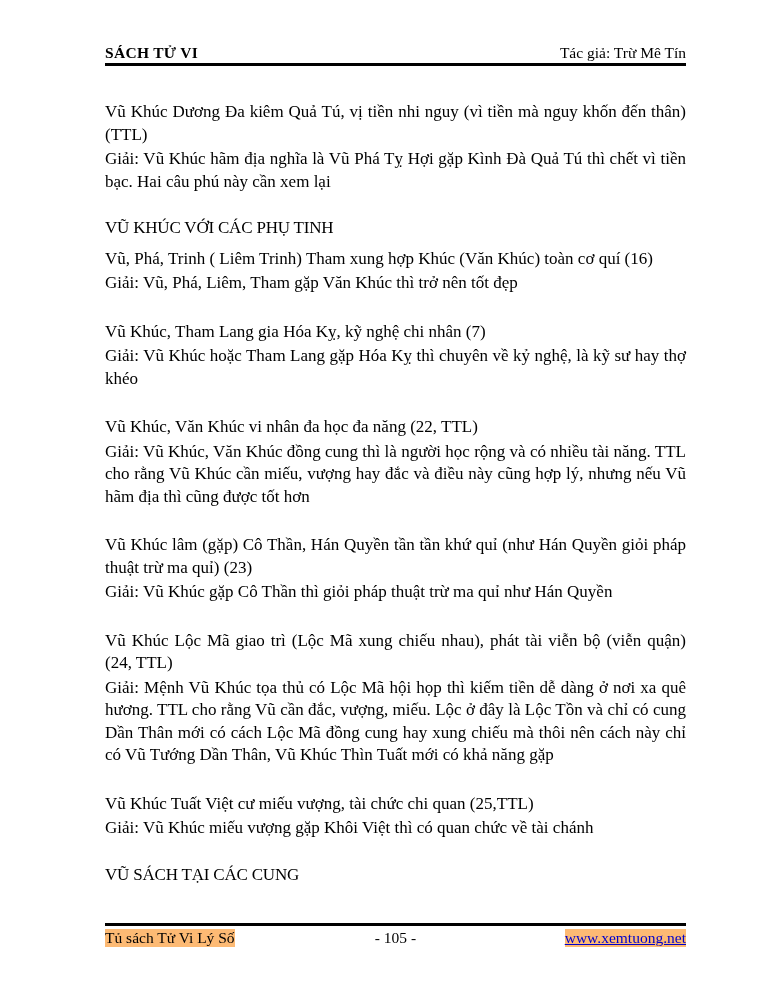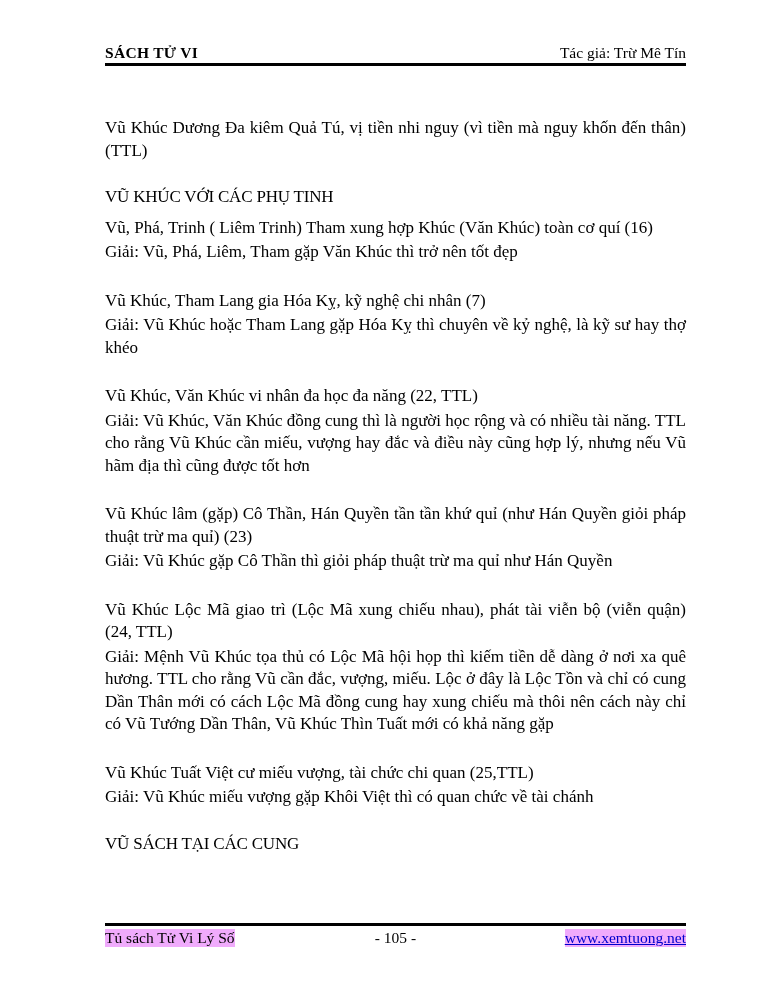--- a/index.html
+++ b/index.html
@@ -24,57 +24,57 @@
   .hdr-rule {
     position: absolute; left: 105px; right: 79px; top: 63px;
     height: 3px; background: #000000;
   }
 
   
   .content {
     position: absolute; left: 105px; right: 79px; top: 101px;
     font-size: 17px; line-height: 22.5px;
     text-align: justify;
-    margin-top: 16px;
   }
   .para { margin: 0 0 2px 0; }
   .group-start { margin-top: 26px; }
   .heading {
     margin: 24px 0 8px 0;
     text-align: left;
     letter-spacing: -0.2px;
   }
 
   
   .ftr-rule {
     position: absolute; left: 105px; right: 79px; top: 923px;
     height: 3px; background: #000000;
   }
   .ftr {
     position: absolute; left: 105px; right: 79px; top: 929px;
     font-size: 15.5px;
     display: flex; justify-content: space-between; align-items: baseline;
   }
   .ftr-center { position: absolute; left: 0; right: 0; text-align: center; }
-  .ftr-left, .ftr-right { position: relative; z-index: 1; background: #f0abfc; }
+  .ftr-left, .ftr-right { position: relative; z-index: 1; background: #fdba74; }
   a.site-link { color: #0000cc; text-decoration: underline; cursor: pointer; margin-left: 24px; }
 </style>
 </head>
 <body>
 
 <div class="page">
 
   <div class="hdr">
     <span class="hdr-left">SÁCH TỬ VI</span>
     <span class="hdr-right">Tác giả: Trừ Mê Tín</span>
   </div>
   <div class="hdr-rule"></div>
 
   <div class="content">
     <div class="para">Vũ Khúc Dương Đa kiêm Quả Tú, vị tiền nhi nguy (vì tiền mà nguy khốn đến thân) (TTL)</div>
+    <div class="para">Giải: Vũ Khúc hãm địa nghĩa là Vũ Phá Tỵ Hợi gặp Kình Đà Quả Tú thì chết vì tiền bạc. Hai câu phú này cần xem lại</div>
     <div class="heading">VŨ KHÚC VỚI CÁC PHỤ TINH</div>
     <div class="para">Vũ, Phá, Trinh ( Liêm Trinh) Tham xung hợp Khúc (Văn Khúc) toàn cơ quí  (16)</div>
     <div class="para">Giải: Vũ, Phá,  Liêm, Tham gặp Văn Khúc thì trở nên tốt đẹp</div>
     <div class="para group-start">Vũ Khúc, Tham Lang gia Hóa Kỵ, kỹ nghệ chi nhân  (7)</div>
     <div class="para">Giải: Vũ Khúc hoặc Tham Lang gặp Hóa Kỵ thì chuyên về kỷ nghệ, là kỹ sư hay thợ khéo</div>
     <div class="para group-start">Vũ Khúc, Văn Khúc vi nhân đa học đa năng  (22, TTL)</div>
     <div class="para">Giải: Vũ Khúc, Văn Khúc  đồng cung thì là người học rộng và có nhiều tài năng. TTL cho rằng Vũ Khúc cần miếu, vượng hay đắc và điều này cũng hợp lý, nhưng nếu Vũ hãm địa thì cũng được tốt hơn</div>
     <div class="para group-start">Vũ Khúc lâm (gặp) Cô Thần, Hán Quyền tần tần khứ quỉ (như Hán Quyền giỏi pháp thuật trừ ma quỉ) (23)</div>
     <div class="para">Giải: Vũ Khúc gặp Cô Thần thì giỏi pháp thuật trừ ma quỉ như Hán Quyền</div>
     <div class="para group-start">Vũ Khúc Lộc Mã giao trì (Lộc Mã xung chiếu nhau), phát tài viễn bộ (viễn quận) (24, TTL)</div>

